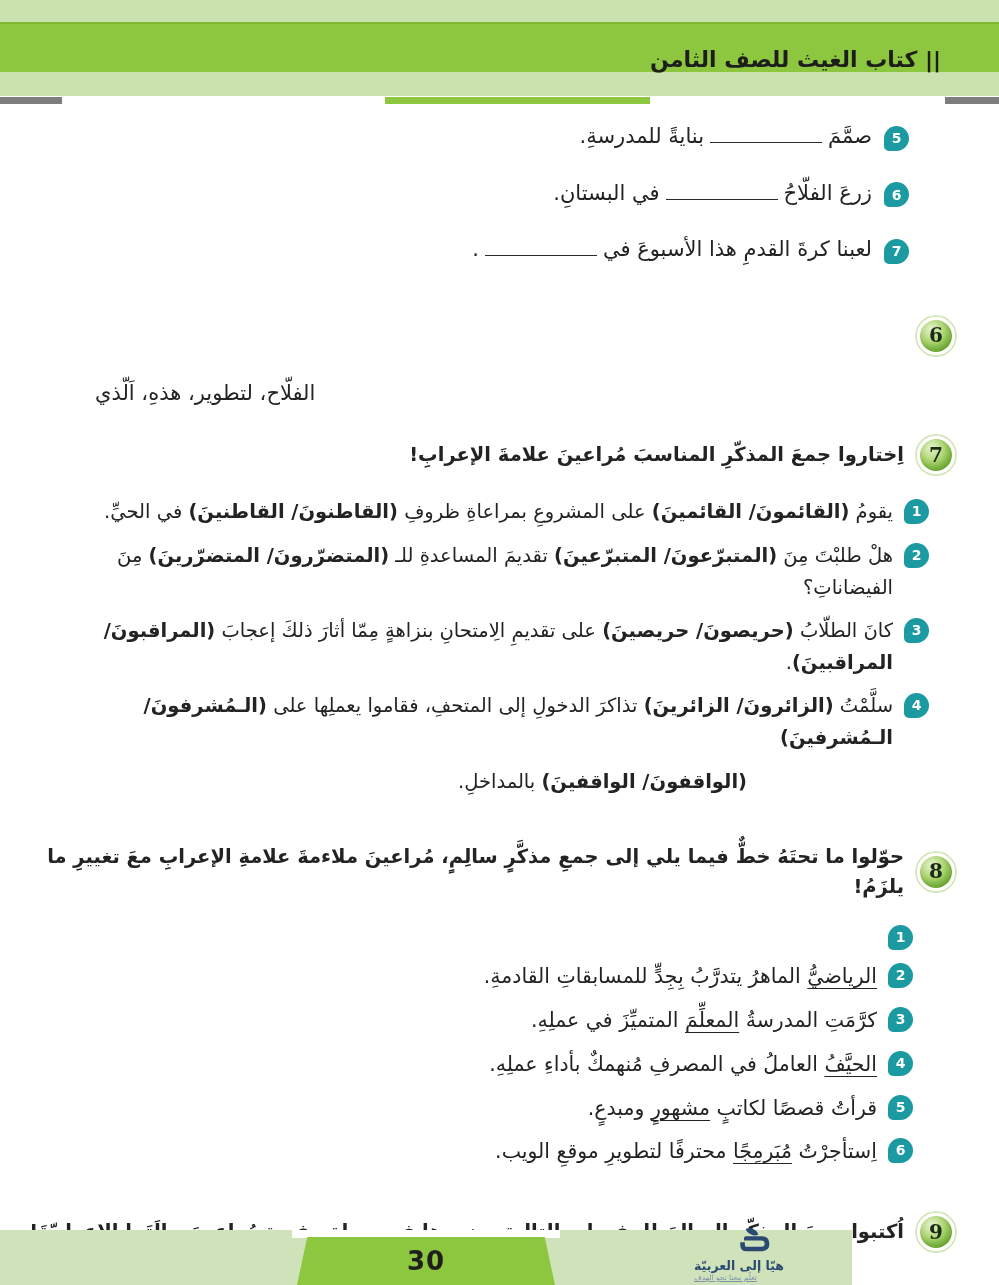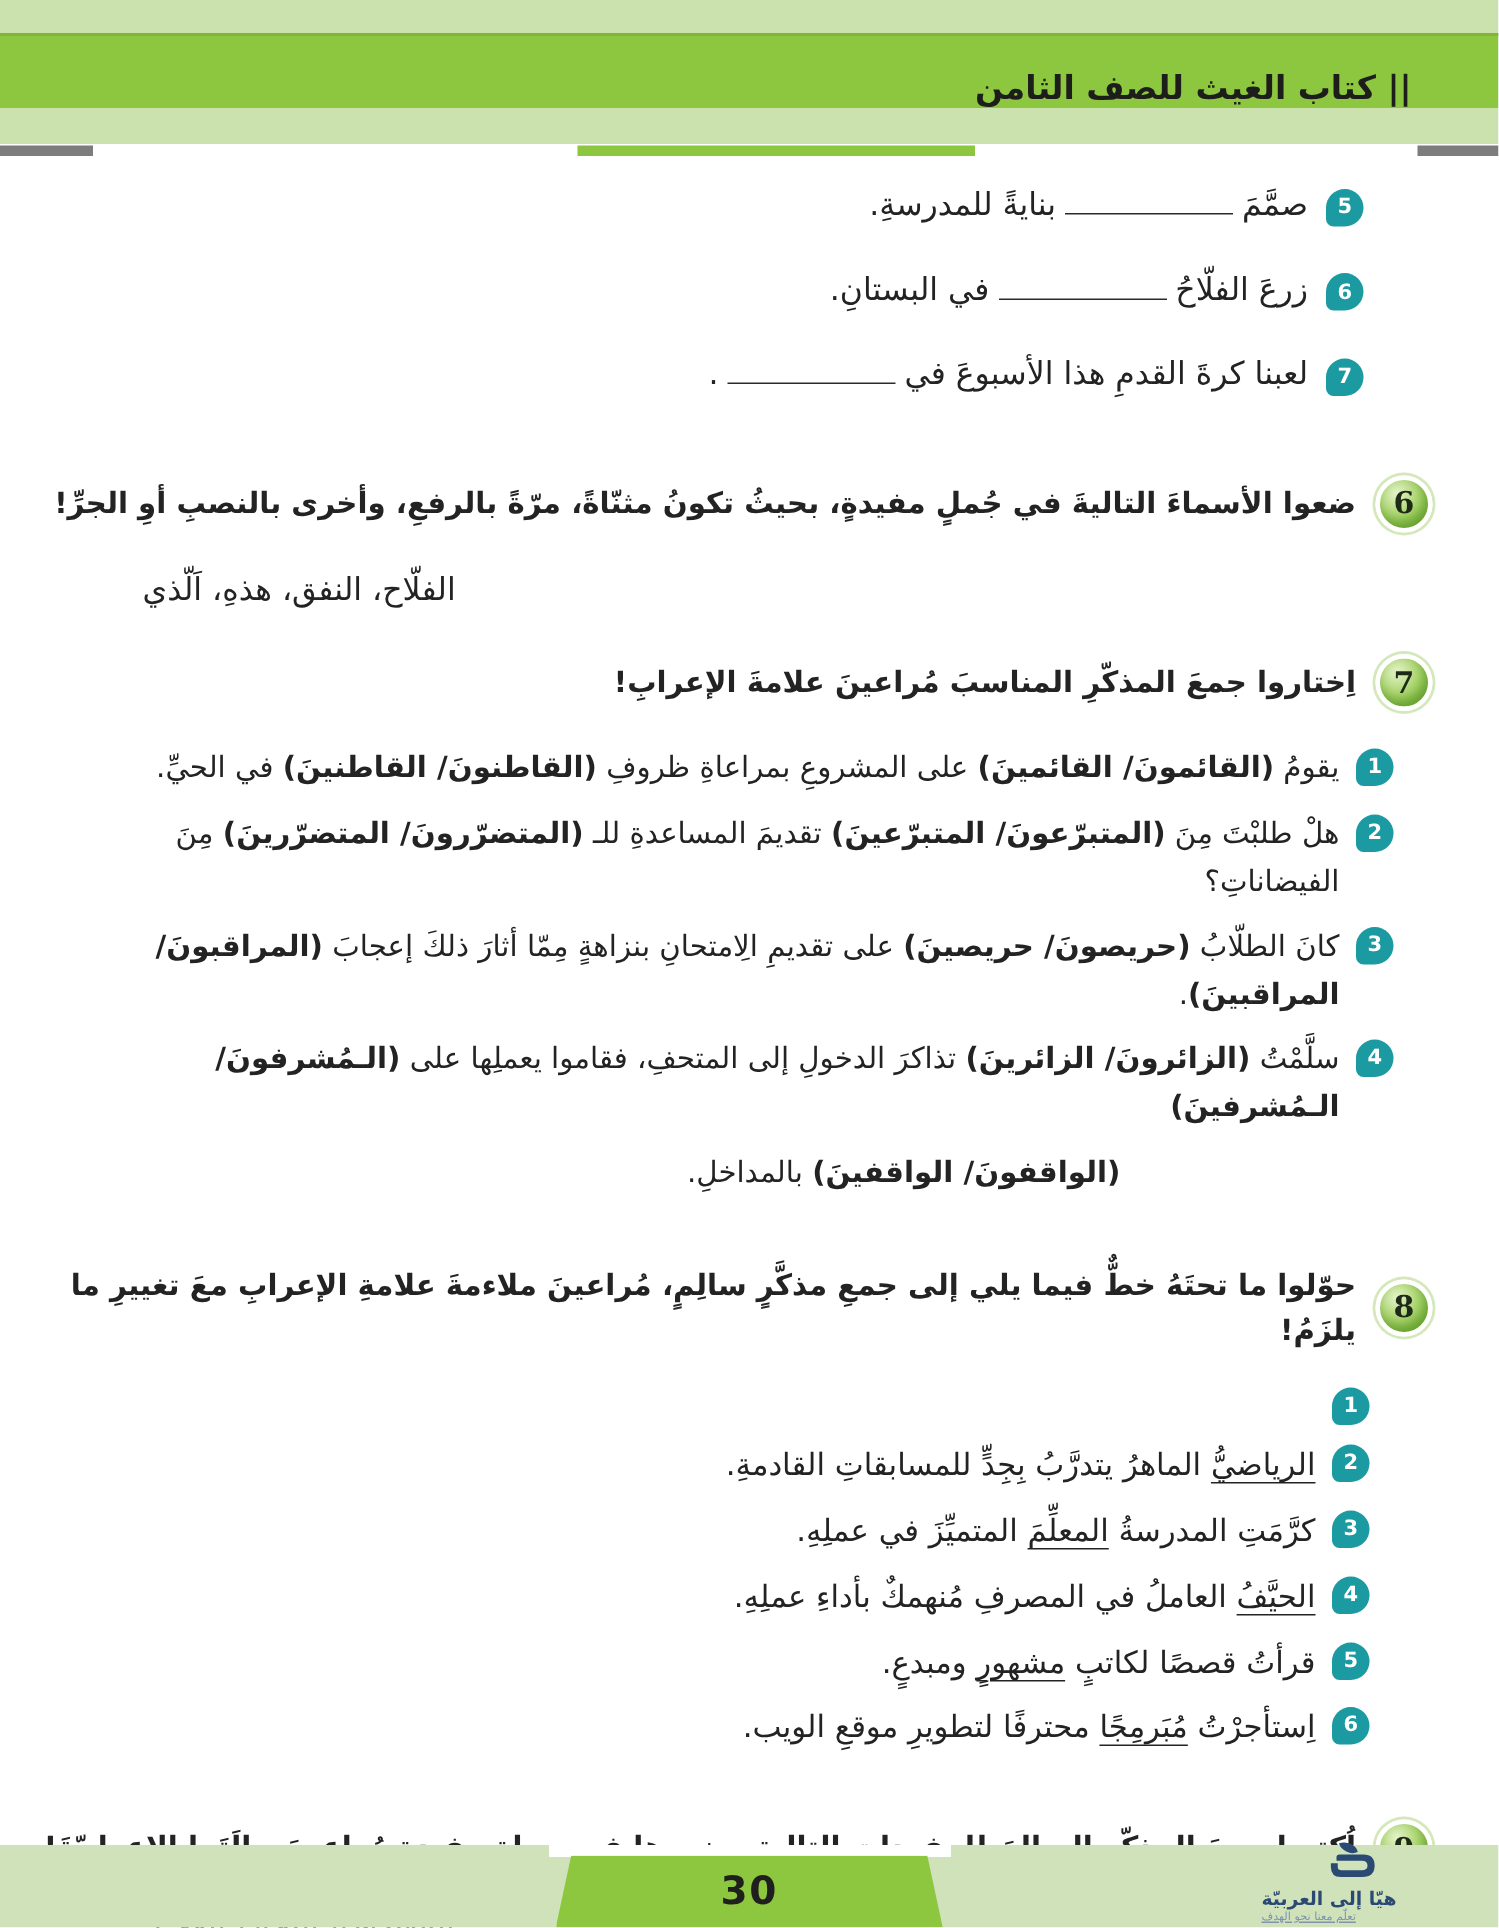--- a/index.html
+++ b/index.html
@@ -93,21 +93,21 @@
   .mt-words6{ margin-top:22px; }
   .mt-ex7   { margin-top:26px; }
   .mt-i71   { margin-top:22px; }
   .mt-ex8   { margin-top:44px; }
   .mt-i81   { margin-top:20px; }
   .mt-ex9   { margin-top:44px; }
   .mt-words9{ margin-top:14px; }
 
   
   .footer {
-    position:absolute; left:0; bottom:0; width:999px; height:55px;
+    position:absolute; left:0; bottom:0; width:852px; height:55px;
     background:#cfe2ba;
   }
   .trap-notch {
     position:absolute; top:0; left:50%; transform:translateX(-50%);
     width:268px; height:8px; background:#ffffff;
   }
   .trapezoid {
     position:absolute; top:7px; bottom:0; left:50%; transform:translateX(-50%);
     width:258px; background:#8dc63f;
     clip-path:polygon(4% 0, 96% 0, 100% 100%, 0 100%);
@@ -149,23 +149,22 @@
       <span class="tbadge">6</span>
       <span><span>زرعَ الفلّاحُ</span><span class="blank"></span><span>في البستانِ.</span></span>
     </div>
     <div class="fill-row">
       <span class="tbadge">7</span>
       <span><span>لعبنا كرةَ القدمِ هذا الأسبوعَ في</span><span class="blank"></span><span>.</span></span>
     </div>
 
     <div class="ex-header mt-ex6">
       <span class="sphere">6</span>
-      <span>ضعوا الأسماءَ التاليةَ في جُملٍ مفيدةٍ، بحيثُ تكونُ مثنّاةً، مرّةً بالرفعِ، وأخرى بالنصبِ أوِ الجرِّ!</span>
-    </div>
-    <div class="words-line mt-words6">الفلّاح، النفق، هذهِ، اَلّذي</div>
+    </div>
+    <div class="words-line mt-words6">الفلّاح، لتطوير، هذهِ، اَلّذي</div>
 
     <div class="ex-header mt-ex7">
       <span class="sphere">7</span>
       <span>اِختاروا جمعَ المذكّرِ المناسبَ مُراعينَ علامةَ الإعرابِ!</span>
     </div>
 
     <div class="sub-item sub7 mt-i71">
       <span class="tbadge">1</span>
       <span><span>يقومُ </span><b>(القائمونَ/ القائمينَ)</b><span> على المشروعِ بمراعاةِ ظروفِ </span><b>(القاطنونَ/ القاطنينَ)</b><span> في الحيِّ.</span></span>
     </div>

